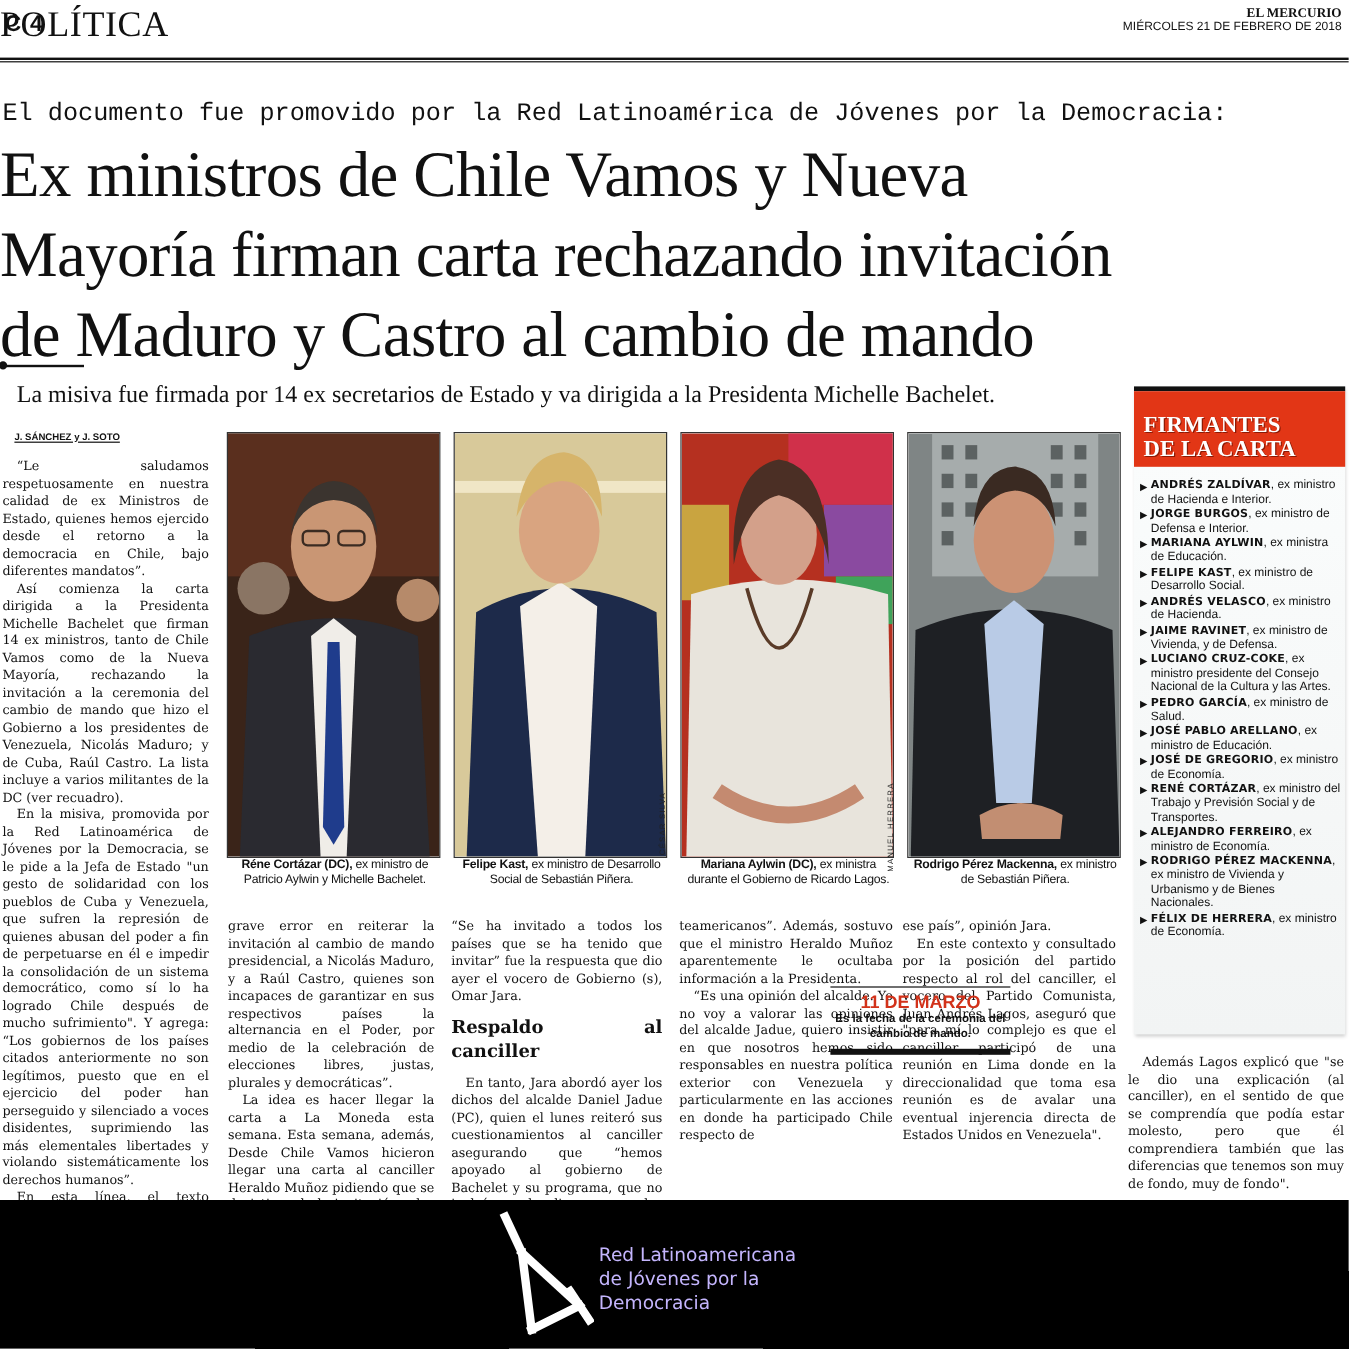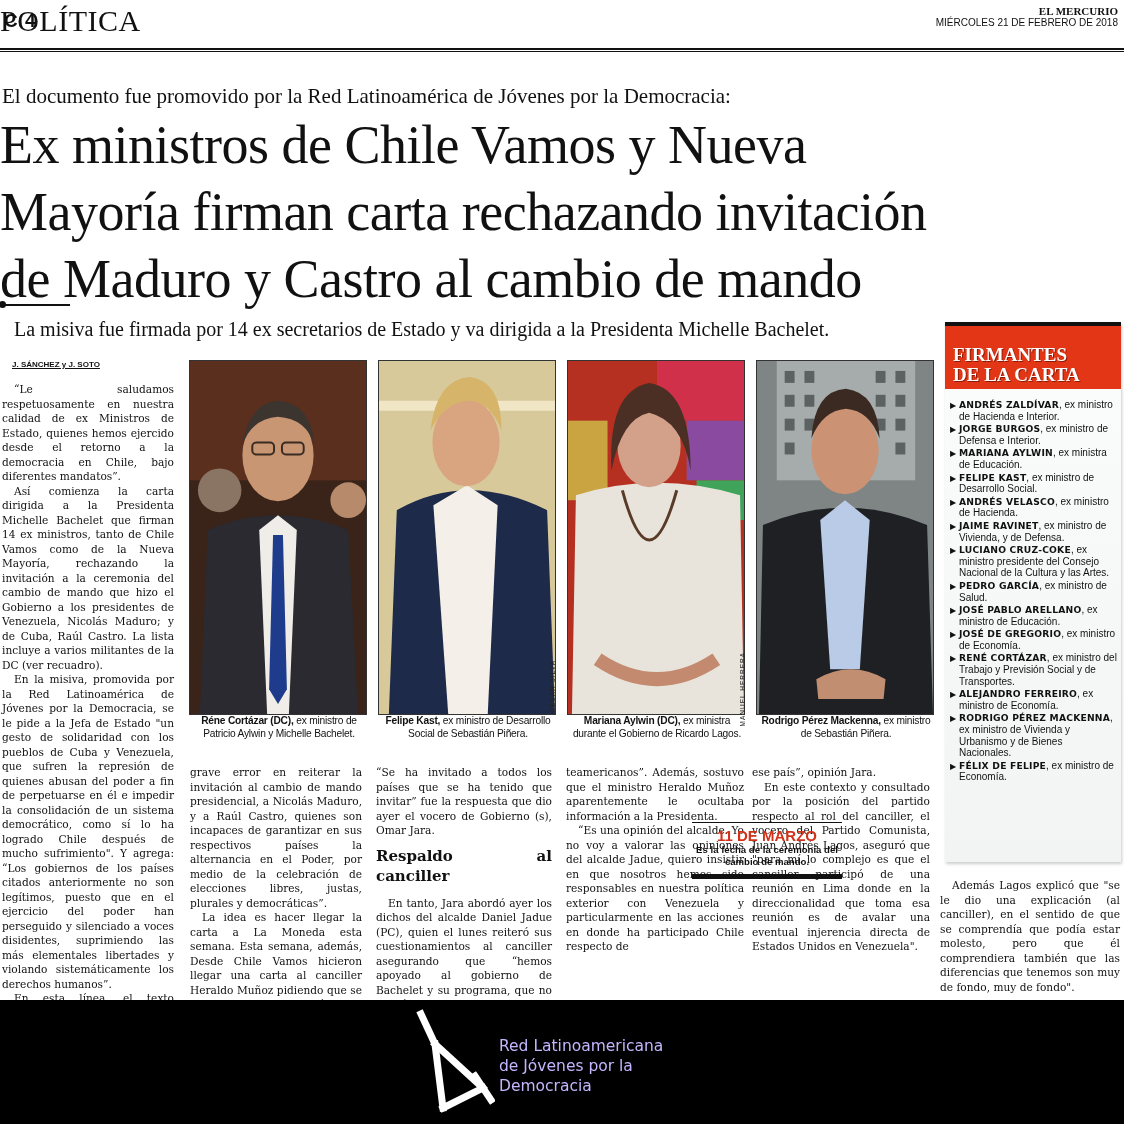--- a/index.html
+++ b/index.html
@@ -6,21 +6,21 @@
   html, body { width: 1124px; height: 1124px; background: #fff; overflow: hidden; }
   body { position: relative; font-family: "DejaVu Serif", serif; color: #111; }
 
   .masthead { position: absolute; left: 0; top: 0; width: 1124px; height: 46px; }
   .masthead .page-num { position: absolute; left: 4px; top: 10px; font-family: "Liberation Sans", sans-serif; font-weight: bold; font-size: 19px; letter-spacing: 1px; }
   .masthead .section { position: absolute; left: 0; right: 0; top: 4px; font-family: "Liberation Serif", serif; font-size: 30px; letter-spacing: 0.5px; }
   .masthead .paper { position: absolute; right: 6px; top: 6px; text-align: right; font-family: "Liberation Sans", sans-serif; font-size: 10px; line-height: 11px; }
   .masthead .paper .name { font-family: "Liberation Serif", serif; font-weight: bold; font-size: 11px; }
   .rule-top { position: absolute; left: 0; top: 48px; width: 1124px; height: 4px; border-top: 2px solid #111; border-bottom: 1px solid #111; }
 
-  .kicker { position: absolute; left: 2px; top: 84px; font-family: Liberation Serif, serif; font-size: 21px; white-space: nowrap; }
+  .kicker { position: absolute; left: 2px; top: 84px; font-family: Liberation Mono, monospace; font-size: 21px; white-space: nowrap; }
   .headline { position: absolute; left: 0; top: 112px; width: 1124px; font-family: "Liberation Serif", serif; font-size: 54px; line-height: 67px; letter-spacing: -0.5px; }
   .headline div { white-space: nowrap; }
   .dot-rule { position: absolute; left: 0; top: 304px; width: 70px; height: 2px; background: #111; }
   .dot-rule::before { content: ""; position: absolute; left: -1px; top: -3px; width: 7px; height: 7px; border-radius: 50%; background: #111; }
   .deck { position: absolute; left: 14px; top: 318px; font-family: "Liberation Serif", serif; font-size: 20px; white-space: nowrap; }
 
   .byline { position: absolute; left: 12px; top: 360px; font-family: "Liberation Sans", sans-serif; font-size: 8px; font-weight: bold; text-decoration: underline; }
 
   .col { position: absolute; font-family: "DejaVu Serif", serif; font-size: 10.6px; line-height: 14.5px; text-align: justify; }
   .col p { text-indent: 12px; }
@@ -217,21 +217,21 @@
     <li><span class="arrow">▶</span><span class="nm">FELIPE KAST</span><span>, ex ministro de Desarrollo Social.</span></li>
     <li><span class="arrow">▶</span><span class="nm">ANDRÉS VELASCO</span><span>, ex ministro de Hacienda.</span></li>
     <li><span class="arrow">▶</span><span class="nm">JAIME RAVINET</span><span>, ex ministro de Vivienda, y de Defensa.</span></li>
     <li><span class="arrow">▶</span><span class="nm">LUCIANO CRUZ-COKE</span><span>, ex ministro presidente del Consejo Nacional de la Cultura y las Artes.</span></li>
     <li><span class="arrow">▶</span><span class="nm">PEDRO GARCÍA</span><span>, ex ministro de Salud.</span></li>
     <li><span class="arrow">▶</span><span class="nm">JOSÉ PABLO ARELLANO</span><span>, ex ministro de Educación.</span></li>
     <li><span class="arrow">▶</span><span class="nm">JOSÉ DE GREGORIO</span><span>, ex ministro de Economía.</span></li>
     <li><span class="arrow">▶</span><span class="nm">RENÉ CORTÁZAR</span><span>, ex ministro del Trabajo y Previsión Social y de Transportes.</span></li>
     <li><span class="arrow">▶</span><span class="nm">ALEJANDRO FERREIRO</span><span>, ex ministro de Economía.</span></li>
     <li><span class="arrow">▶</span><span class="nm">RODRIGO PÉREZ MACKENNA</span><span>, ex ministro de Vivienda y Urbanismo y de Bienes Nacionales.</span></li>
-    <li><span class="arrow">▶</span><span class="nm">FÉLIX DE FELIPE</span><span>, ex ministro de Economía.</span></li>
+    <li><span class="arrow">▶</span><span class="nm">FÉLIX DE HERRERA</span><span>, ex ministro de Economía.</span></li>
   </ul>
 </aside>
 
 <footer class="banner">
   <svg class="logo" viewBox="0 0 82 108">
     <g stroke="#fff" stroke-width="7" stroke-linecap="square" fill="none">
       <line x1="8" y1="6" x2="22" y2="36"></line>
       <line x1="22" y1="36" x2="70" y2="80"></line>
       <line x1="22" y1="36" x2="30" y2="100"></line>
       <line x1="30" y1="100" x2="70" y2="80"></line>

